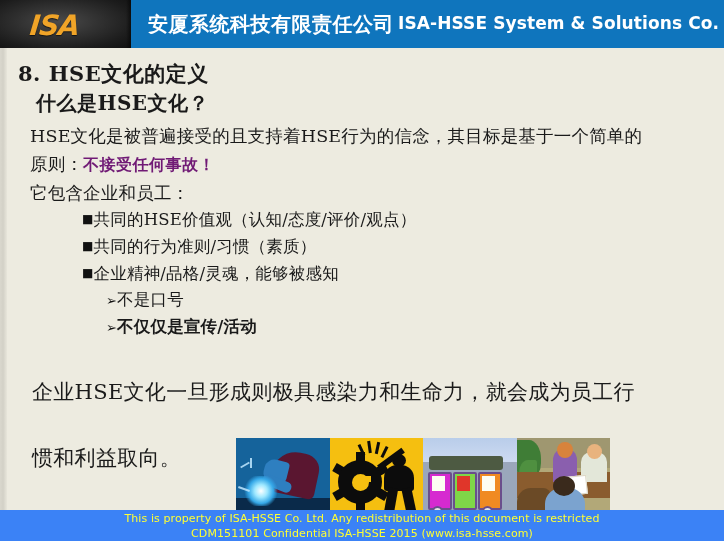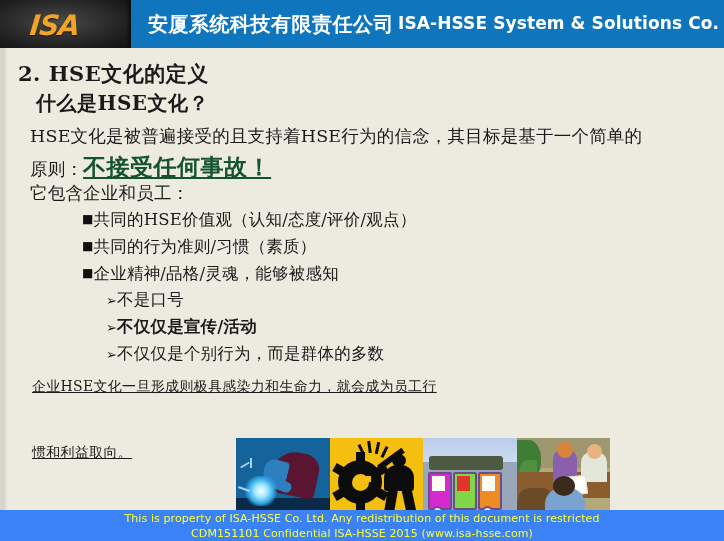--- a/index.html
+++ b/index.html
@@ -105,25 +105,24 @@
     letter-spacing: 0.5px;
   }
   .para-line {
     font-size: 17.5px;
     letter-spacing: 0.2px;
   }
   .p1 { left: 30px; top: 76px; }
   .p2 { left: 30px; top: 104px; }
   .p3 { left: 30px; top: 133px; }
   .red-emph {
-    color: #14532d;
-    font-weight: bold;
-    font-size: 23px;
+    color: #701a75;
+    font-weight: bold;
+    font-size: 16px;
     letter-spacing: 0.5px;
-    text-decoration: underline;
   }
   .bullet-sq {
     font-size: 16.5px;
     letter-spacing: 0.2px;
     left: 82px;
   }
   .b1 { top: 161px; }
   .b2 { top: 188px; }
   .b3 { top: 215px; }
   .sq-mark {
@@ -139,24 +138,23 @@
   }
   .a1 { top: 241px; }
   .a2 { top: 268px; font-weight: bold; }
   .a3 { top: 295px; }
   .ar-mark {
     font-family: "DejaVu Sans", "Liberation Sans", sans-serif;
     font-size: 13px;
     color: #111111;
   }
   .closing {
-    font-size: 14px;
+    font-size: 21px;
     letter-spacing: 0.3px;
     left: 32px;
-    text-decoration: underline;
   }
   .c1 { top: 330px; }
   .c2 { top: 363px; }
   .c3 { top: 396px; }
 
   
   .img-strip {
     position: absolute;
     left: 236px; top: 438px;
     width: 374px; height: 76px;
@@ -346,21 +344,21 @@
   <div class="header">
     <div class="header-logo-panel">
       <div class="isa-logo">ISA</div>
     </div>
     <div class="header-title-cn">安厦系统科技有限责任公司</div>
     <div class="header-title-en">ISA-HSSE  System &amp; Solutions Co. LTD</div>
   </div>
 
   <div class="body-area">
 
-    <div class="t heading-num">2.  HSE文化的定义</div>
+    <div class="t heading-num">8.  HSE文化的定义</div>
     <div class="t heading-sub">什么是HSE文化？</div>
 
     <div class="t para-line p1">HSE文化是被普遍接受的且支持着HSE行为的信念，其目标是基于一个简单的</div>
 
     <div class="t para-line p2">
       <span>原则：</span><span class="red-emph">不接受任何事故！</span>
     </div>
 
     <div class="t para-line p3">它包含企业和员工：</div>
 
@@ -372,23 +370,20 @@
     </div>
     <div class="t bullet-sq b3">
       <span class="sq-mark">■</span><span>企业精神/品格/灵魂，能够被感知</span>
     </div>
 
     <div class="t bullet-ar a1">
       <span class="ar-mark">➢</span><span>不是口号</span>
     </div>
     <div class="t bullet-ar a2">
       <span class="ar-mark">➢</span><span>不仅仅是宣传/活动</span>
-    </div>
-    <div class="t bullet-ar a3">
-      <span class="ar-mark">➢</span><span>不仅仅是个别行为，而是群体的多数</span>
     </div>
 
     <div class="t closing c1">企业HSE文化一旦形成则极具感染力和生命力，就会成为员工行</div>
     <div class="t closing c3">惯和利益取向。</div>
   </div>
 
   <div class="img-strip">
 
     <div class="pic pic-welder">
       <div class="ground"></div>

